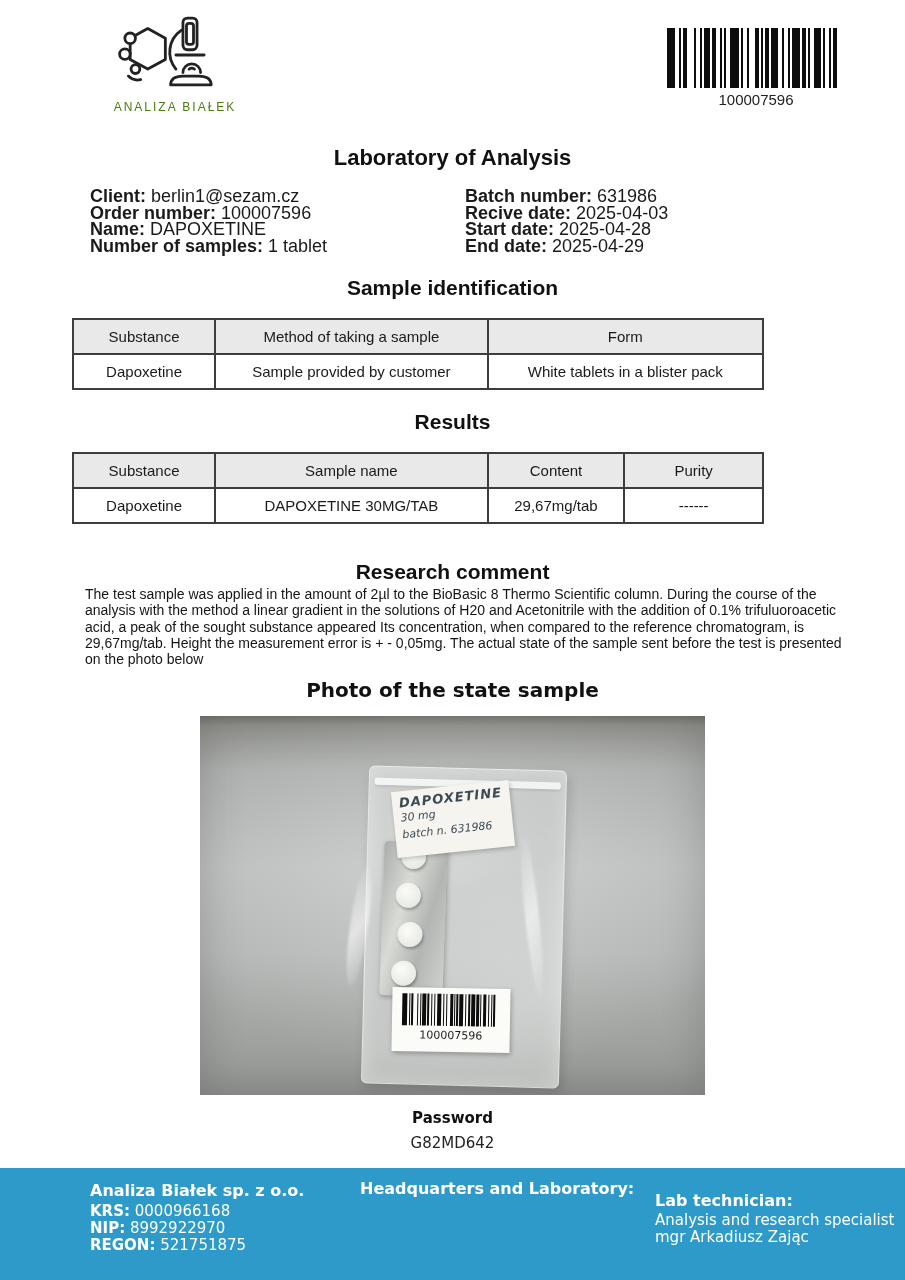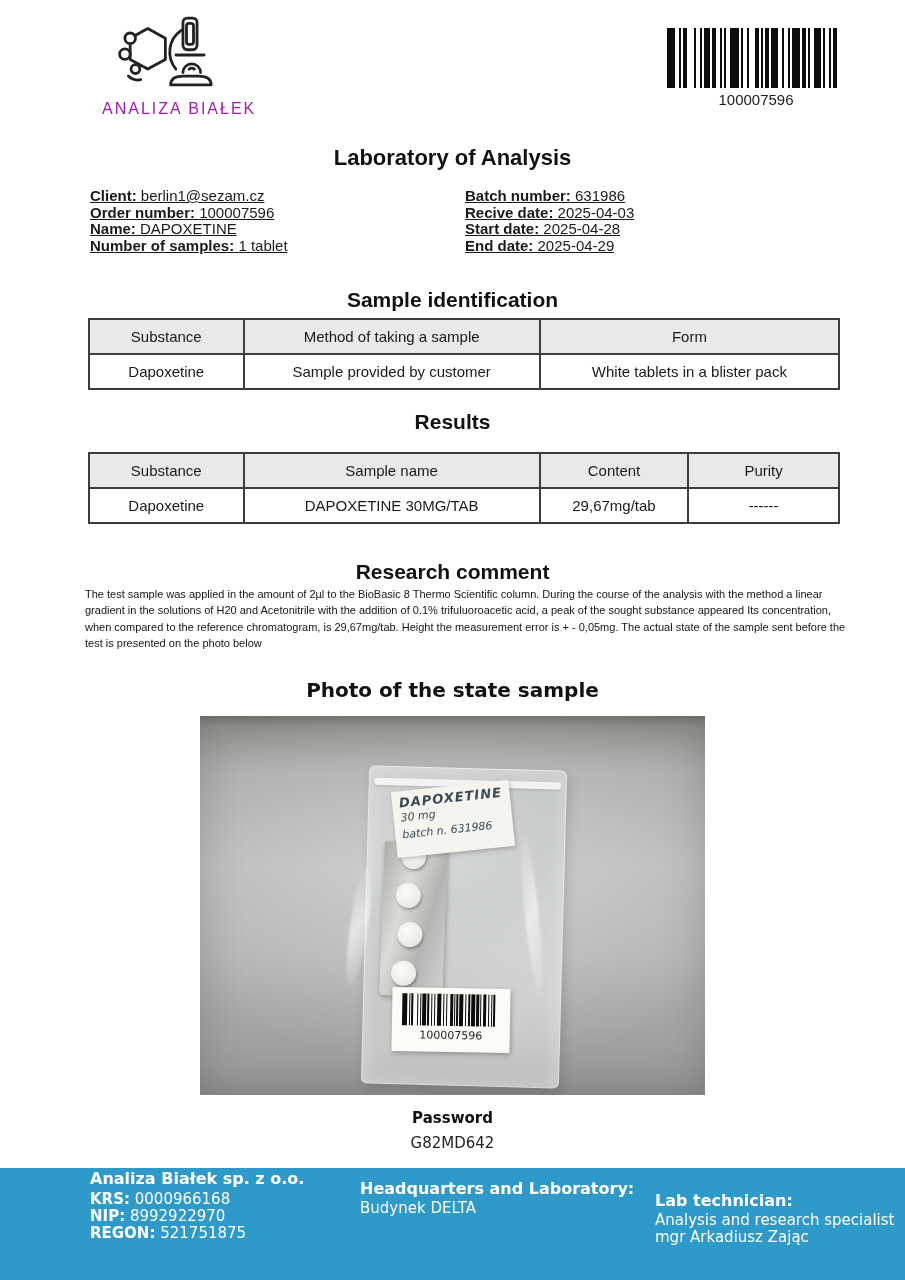--- a/index.html
+++ b/index.html
@@ -2,52 +2,52 @@
 <html><head>
 <meta charset="utf-8">
 <style>
   html,body{margin:0;padding:0;background:#ffffff;}
   .page{position:relative;width:905px;height:1280px;background:#ffffff;overflow:hidden;
         font-family:"Liberation Sans",sans-serif;color:#1a1a1a;}
 
   
   .logo{position:absolute;left:88px;top:14px;width:160px;text-align:center;}
   .logo svg{display:block;margin:0 auto;}
-  .logo-word{margin-top:4px;font-size:16px;letter-spacing:2px;color:#a21caf;white-space:nowrap;margin-left:14px;}
+  .logo-word{margin-top:4px;font-size:12px;letter-spacing:2px;color:#4d7c0f;white-space:nowrap;margin-left:14px;}
 
   .barcode{display:flex;align-items:stretch;}
   .bc-bar{background:#0d0d0d;}
   .bc-gap{background:transparent;}
   .order-barcode{position:absolute;left:667px;top:28px;width:178px;height:60px;}
   .order-barcode-num{position:absolute;left:667px;top:91px;width:178px;text-align:center;
                      font-size:15px;color:#222;}
 
   .page-title{position:absolute;left:0;top:145px;width:100%;text-align:center;
               font-size:22px;font-weight:bold;color:#111;}
 
   
-  .info-col{position:absolute;top:188px;font-size:15px;line-height:16.5px;text-decoration:underline;}
+  .info-col{position:absolute;top:188px;font-size:18px;line-height:16.5px;}
   .info-col.left{left:90px;}
   .info-col.right{left:465px;}
   .lbl{font-weight:bold;}
 
   
   .sec-head{position:absolute;left:0;width:100%;text-align:center;
             font-size:21px;font-weight:bold;color:#111;}
   .sec-head.wide{font-family:"DejaVu Sans",sans-serif;font-size:20px;}
 
   
-  table.doc{position:absolute;left:88px;width:752px;border-collapse:collapse;table-layout:fixed;}
+  table.doc{position:absolute;left:72px;width:692px;border-collapse:collapse;table-layout:fixed;}
   table.doc th,table.doc td{border:2px solid #3d3d3d;height:33px;text-align:center;
             font-size:15px;font-weight:normal;padding:0 4px;color:#1a1a1a;}
   table.doc th{background:#e9e9e9;}
   table.doc td{background:#ffffff;}
 
   
-  .comment{position:absolute;left:85px;top:586px;width:772px;font-size:11px;
+  .comment{position:absolute;left:85px;top:586px;width:772px;font-size:14px;
            line-height:16.3px;color:#151515;}
 
   
   .photo{position:absolute;left:200px;top:716px;width:505px;height:379px;overflow:hidden;
          background:
            radial-gradient(ellipse 420px 260px at 50% 42%, rgba(255,255,255,0.22), rgba(0,0,0,0.05) 75%),
            linear-gradient(180deg,#807f7a 0px,#9b9c97 10px,#b4b7b5 55px,#c2c5c3 150px,
                            #bbbebc 240px,#a7aaa6 330px,#9a9d99 379px);
          box-shadow:inset 0 0 45px rgba(0,0,0,0.18);}
   .bag{position:absolute;left:165px;top:52px;width:196px;height:316px;border-radius:6px;
@@ -81,21 +81,21 @@
   
   .password-head{position:absolute;left:0;top:1109px;width:100%;text-align:center;
                  font-family:"DejaVu Sans",sans-serif;font-weight:bold;font-size:15px;color:#111;}
   .password-val{position:absolute;left:0;top:1134px;width:100%;text-align:center;
                 font-family:"DejaVu Sans",sans-serif;font-size:15px;color:#222;}
 
   
   .footer{position:absolute;left:0;top:1168px;width:905px;height:112px;background:#2E9AC9;
           color:#ffffff;font-family:"DejaVu Sans",sans-serif;}
   .f-col{position:absolute;font-size:15px;line-height:17px;}
-  .f-col.c1{left:90px;top:2px;}
+  .f-col.c1{left:90px;top:14px;}
   .f-col.c2{left:360px;top:12px;}
   .f-col.c3{left:655px;top:24px;}
   .f-name{font-weight:bold;font-size:16px;margin-bottom:4px;}
   .f-head{font-weight:bold;font-size:16px;margin-bottom:3px;}
 </style>
 </head>
 <body>
 
 <div class="page">
 
@@ -183,21 +183,21 @@
     <div><span class="lbl">Name:</span> <span>DAPOXETINE</span></div>
     <div><span class="lbl">Number of samples:</span> <span>1 tablet</span></div>
   </div>
   <div class="info-col right">
     <div><span class="lbl">Batch number:</span> <span>631986</span></div>
     <div><span class="lbl">Recive date:</span> <span>2025-04-03</span></div>
     <div><span class="lbl">Start date:</span> <span>2025-04-28</span></div>
     <div><span class="lbl">End date:</span> <span>2025-04-29</span></div>
   </div>
 
-  <div class="sec-head" style="top:288px;text-align:center;">Sample identification</div>
+  <div class="sec-head" style="top:276px;text-align:center;">Sample identification</div>
   <table class="doc" style="top:318px;">
     <colgroup>
         <col style="width:20.6%">
         <col style="width:39.5%">
         <col style="width:39.9%">
       </colgroup>
     <tbody>
         <tr>
       <th>Substance</th>
       <th>Method of taking a sample</th>
@@ -319,21 +319,20 @@
 
   <div class="footer">
     <div class="f-col c1">
       <div class="f-name">Analiza Białek sp. z o.o.</div>
       <div><span class="lbl">KRS:</span> <span>0000966168</span></div>
       <div><span class="lbl">NIP:</span> <span>8992922970</span></div>
       <div><span class="lbl">REGON:</span> <span>521751875</span></div>
     </div>
     <div class="f-col c2">
       <div class="f-head">Headquarters and Laboratory:</div>
-      <div>Budynek DELTA</div>
     </div>
     <div class="f-col c3">
       <div class="f-head">Lab technician:</div>
       <div>Analysis and research specialist</div>
       <div>mgr Arkadiusz Zając</div>
     </div>
   </div>
 
 </div>
 

